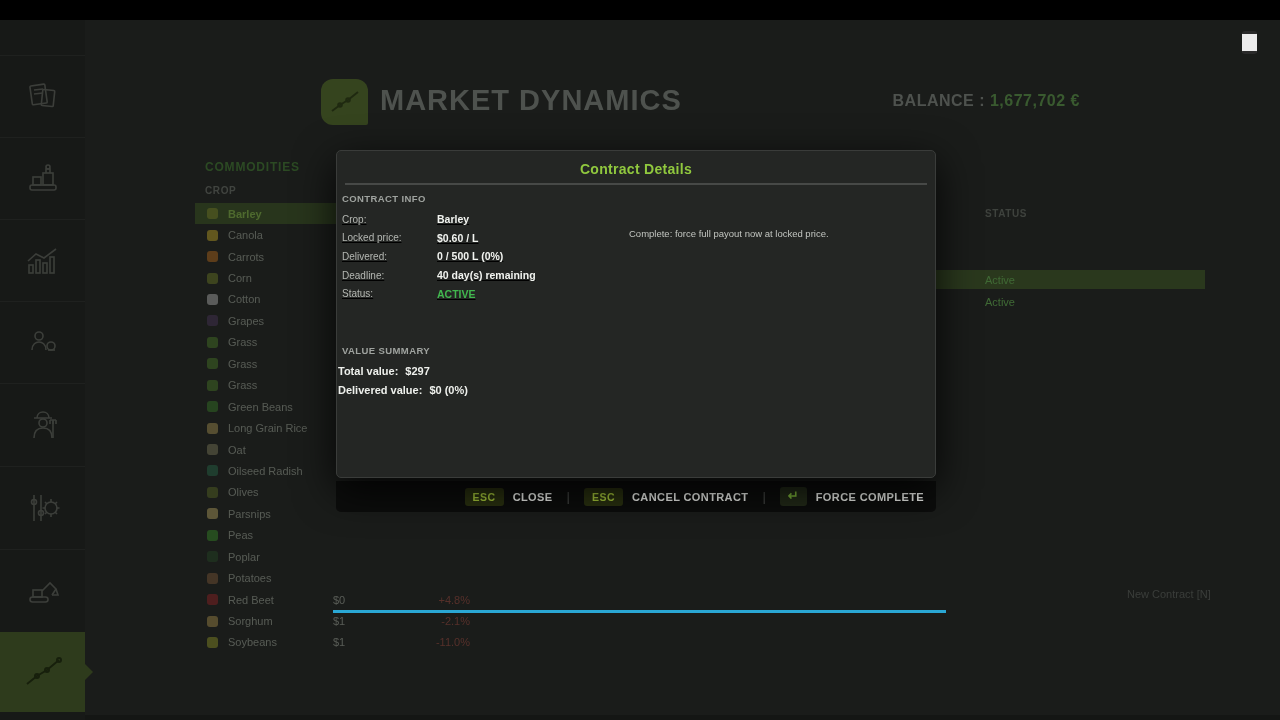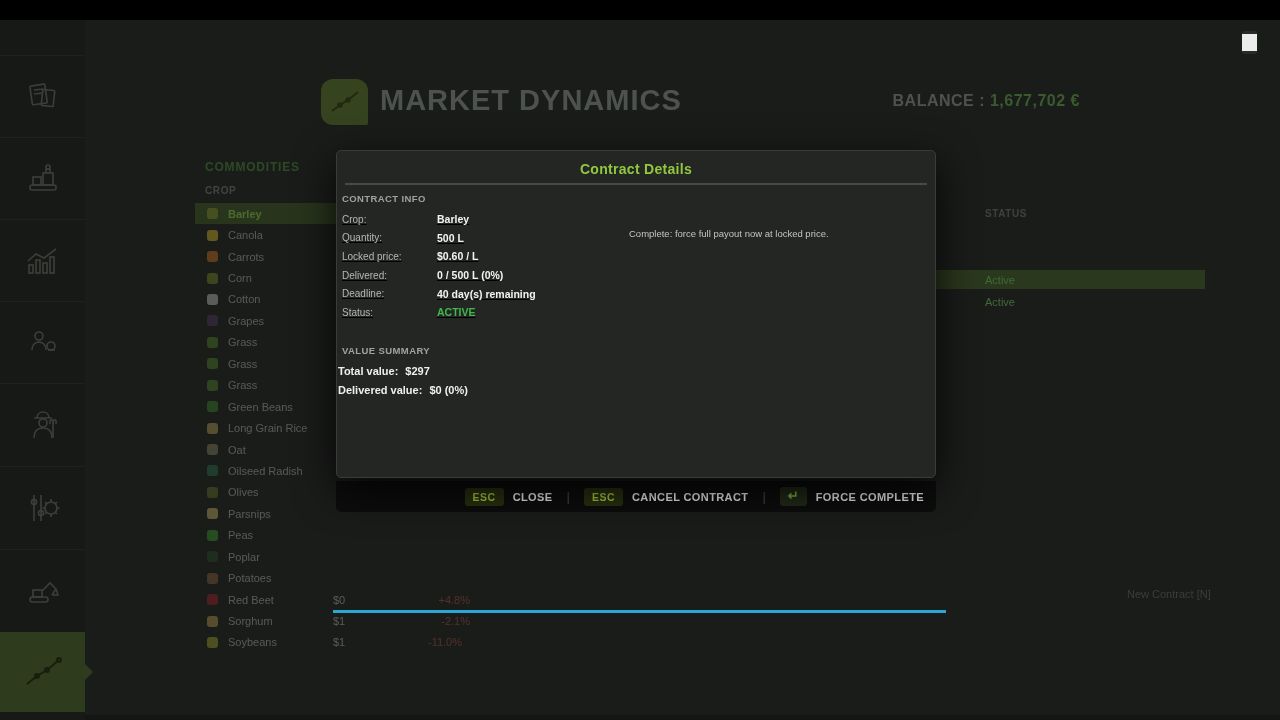--- a/index.html
+++ b/index.html
@@ -310,21 +310,21 @@
       <div class="crop-row">
       <span class="crop-ic" style="background: rgb(176, 154, 90);"></span>
       <span class="crop-name">Sorghum</span>
       <span class="crop-price">$1</span>
       <span class="crop-change" style="color: rgb(156, 87, 76);">-2.1%</span>
     </div>
       <div class="crop-row">
       <span class="crop-ic" style="background: rgb(154, 162, 60);"></span>
       <span class="crop-name">Soybeans</span>
       <span class="crop-price">$1</span>
-      <span class="crop-change" style="color: rgb(156, 87, 76); text-align: center;">-11.0%</span>
+      <span class="crop-change" style="color: rgb(156, 87, 76);">-11.0%</span>
     </div>
     </div>
 
   <div class="status-header">STATUS</div>
   <div id="contract-rows">
       <div class="contract-row hl" style="top: 250px;">
       <span class="st">Active</span>
     </div>
       <div class="contract-row" style="top: 272px;">
       <span class="st">Active</span>
@@ -350,24 +350,20 @@
     <div class="modal-body">
       <div class="modal-title">Contract Details</div>
       <div class="modal-divider"></div>
       <div class="sec-title sec1">CONTRACT INFO</div>
       <div class="info-rows">
           <div class="info-row">
       <span class="info-label">Crop:</span>
       <span class="info-value">Barley</span>
     </div>
           <div class="info-row">
-      <span class="info-label">Quantity:</span>
-      <span class="info-value">500 L</span>
-    </div>
-          <div class="info-row">
       <span class="info-label">Locked price:</span>
       <span class="info-value">$0.60 / L</span>
     </div>
           <div class="info-row">
       <span class="info-label">Delivered:</span>
       <span class="info-value">0 / 500 L  (0%)</span>
     </div>
           <div class="info-row">
       <span class="info-label">Deadline:</span>
       <span class="info-value">40 day(s) remaining</span>

